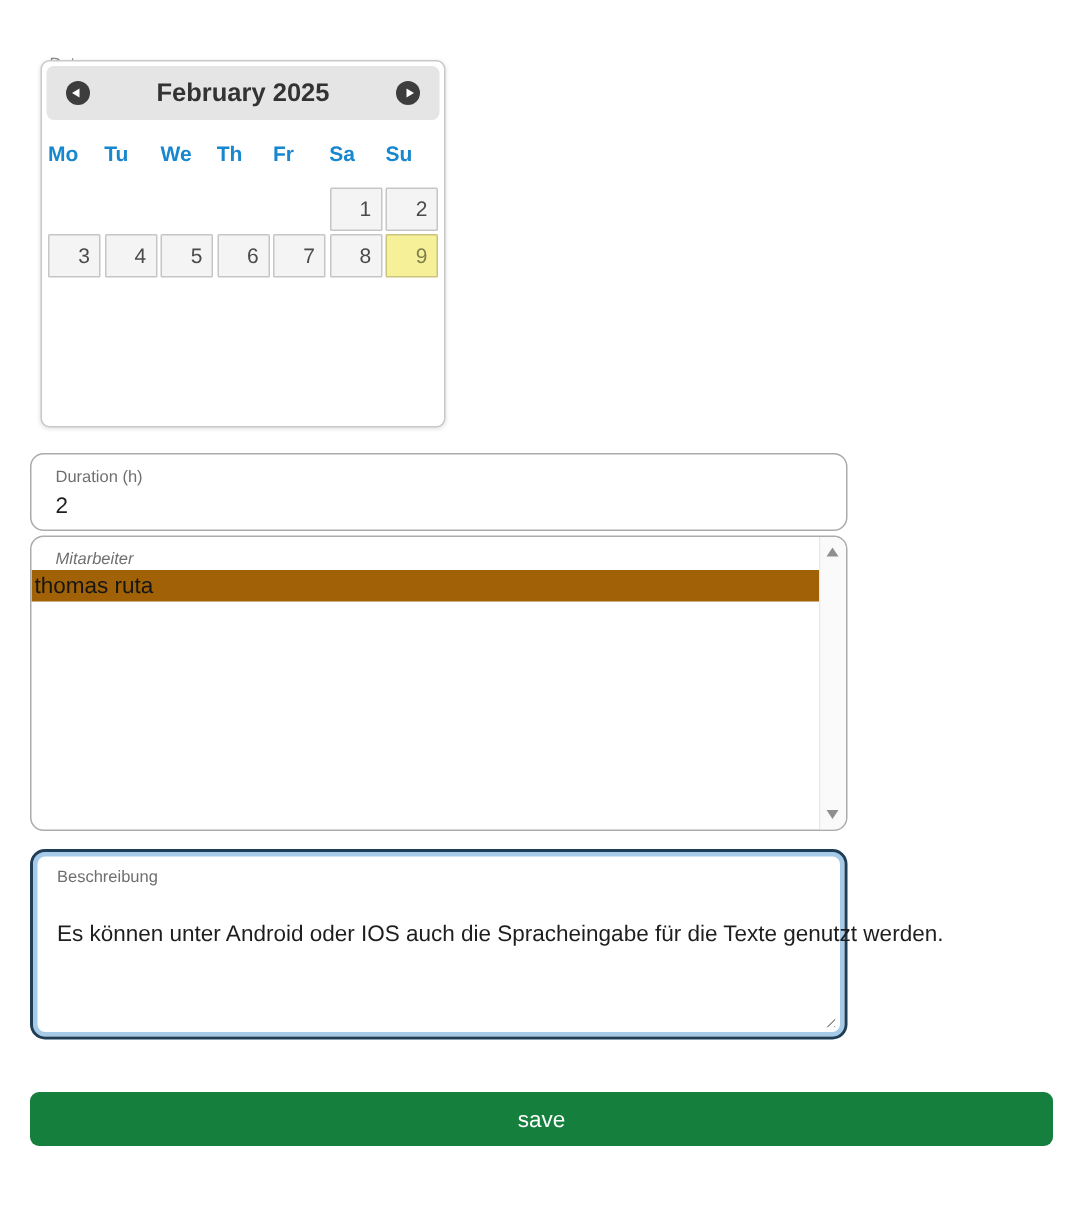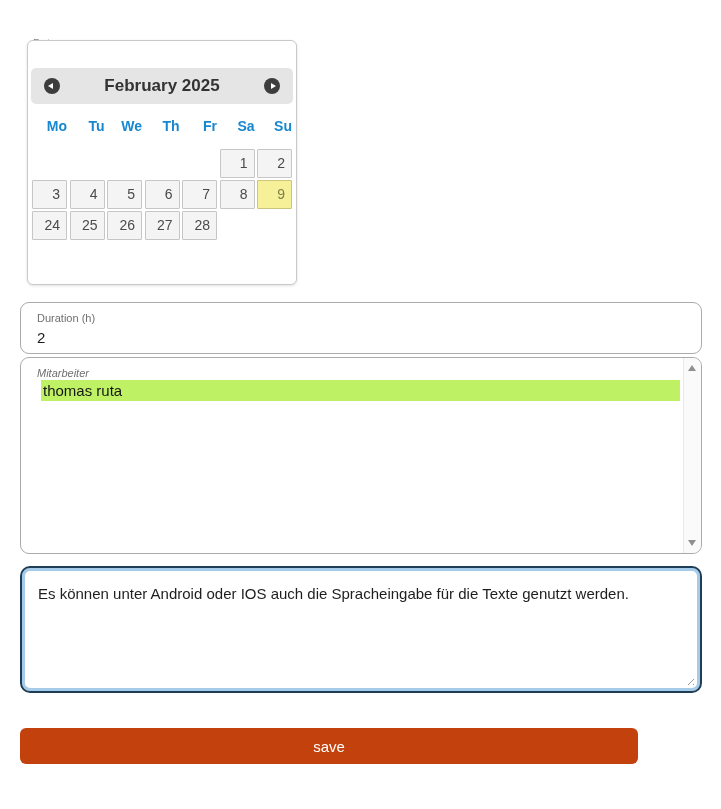--- a/index.html
+++ b/index.html
@@ -15,100 +15,100 @@
 
   
   .calendar {
     position:absolute; left:27px; top:40px; width:270px; height:245px;
     background:#ffffff; border:1px solid #c9c9c9; border-radius:6px;
     box-shadow:0 1px 3px rgba(0,0,0,0.12);
     padding:3px; box-sizing:border-box; z-index:2;
   }
   .cal-header {
     position:relative; height:36px; background:#e5e5e5; border-radius:5px;
-    display:flex; align-items:center; justify-content:center;margin-top:24px;
+    display:flex; align-items:center; justify-content:center;
   }
   .cal-title { font-size:17px; font-weight:bold; color:#333333; }
   .nav-btn {
     position:absolute; top:50%; transform:translateY(-50%);
     width:16px; height:16px; border-radius:50%; background:#3d3d3d; cursor:pointer;
   }
   .nav-btn.prev { left:13px; }
   .nav-btn.next { right:13px; }
   .nav-btn::after { content:''; position:absolute; top:4.5px; width:0; height:0;
     border-top:3.5px solid transparent; border-bottom:3.5px solid transparent; }
   .nav-btn.prev::after { left:4px; border-right:5px solid #ffffff; }
   .nav-btn.next::after { left:7px; border-left:5px solid #ffffff; }
 
   .cal-row { display:flex; gap:2.5px; padding:0 1px; }
   .weekdays { margin-top:14px; }
   .wd {
-    flex:0 0 35px; width:35px; text-align:right;
+    flex:0 0 35px; width:35px; text-align:left;
     font-size:14px; font-weight:bold; color:#1787cf;
   }
   .cal-grid { margin-top:15px; display:flex; flex-direction:column; gap:2px; }
   .cal-cell {
     flex:0 0 35px; width:35px; height:29px; box-sizing:border-box;
     background:#f4f4f4; border:1px solid #c6c6c6; border-radius:1px;
     font-size:14px; color:#4a4a4a; text-align:right;
     line-height:27px; padding-right:6px; cursor:pointer;
   }
   .cal-cell.empty { background:transparent; border-color:transparent; cursor:default; }
   .cal-cell.selected { background:#f6f098; border-color:#cbc47c; color:#80804d; }
 
   
   .field {
-    position:absolute; left:20px; width:682px; box-sizing:border-box;
+    position:absolute; left:20px; width:545px; box-sizing:border-box;
     background:#ffffff; border:1px solid #ababab; border-radius:9px;
   }
   .field-label { font-size:11px; color:#6f6f6f; display:block; }
 
   #duration-field { top:302px; height:52px; padding:9px 14px 0 16px; }
   #duration-field input {
     border:none; outline:none; padding:0; margin-top:5px; width:600px;
     font-family:"Liberation Sans", sans-serif; font-size:15px; color:#1e1e1e; background:transparent;
   }
 
   #mitarbeiter-field { top:357px; height:197px; overflow:hidden; }
   #mitarbeiter-field .field-label { position:absolute; left:16px; top:9px;font-style:italic; }
   .listbox-option {
-    position:absolute; left:20px; top:22px; width:639px; height:21px;
-    background:#bef264; font-size:15px; color:#161616; line-height:21px;
+    position:absolute; left:0; top:22px; width:639px; height:21px;
+    background:#a16207; font-size:15px; color:#161616; line-height:21px;
     padding-left:2px; box-sizing:border-box; cursor:pointer;
   }
   .scrollbar {
     position:absolute; right:0; top:0; bottom:0; width:17px;
     background:#fafafa; border-left:1px solid #e8e8e8;
     border-radius:0 8px 8px 0;
   }
   .sb-arrow { position:absolute; left:4px; width:0; height:0;
     border-left:4.5px solid transparent; border-right:4.5px solid transparent; cursor:pointer; }
   .sb-arrow.up { top:7px; border-bottom:6px solid #8f8f8f; }
   .sb-arrow.down { bottom:7px; border-top:6px solid #8f8f8f; }
 
   #beschreibung-field {
     top:566px; height:127px;
     border:2px solid #1e3d56; border-radius:10px;
     box-shadow: inset 0 0 0 3px #a5cbe9;
     padding:11px 16px 0 16px;
   }
   #beschreibung-field textarea {
     border:none; outline:none; resize:none; background:transparent;
-    width:640px; height:80px; margin-top:6px; padding:0;
+    width:640px; height:80px; margin-top:23px; padding:0;
     font-family:"Liberation Sans", sans-serif; font-size:15px; color:#1e1e1e;
   }
   .resize-grip {
     position:absolute; right:6px; bottom:6px; width:10px; height:10px; cursor:nwse-resize;
     background:repeating-linear-gradient(135deg, transparent 0 2.5px, #999999 2.5px 3.5px);
     clip-path:polygon(100% 0, 0 100%, 100% 100%);
   }
 
   #save-button {
-    position:absolute; left:20px; top:728px; width:618px; height:36px;
-    background:#c2410c; border:none; border-radius:6px;
+    position:absolute; left:20px; top:728px; width:682px; height:36px;
+    background:#15803d; border:none; border-radius:6px;
     color:#ffffff; font-size:15px; font-family:"Liberation Sans", sans-serif;
     cursor:pointer;
   }
 </style>
 </head>
 <body>
 
 <span class="datum-label">Datum</span>
 
 <div class="calendar">
@@ -138,44 +138,36 @@
       </div>
       <div class="cal-row">
         <div class="cal-cell">3</div>
         <div class="cal-cell">4</div>
         <div class="cal-cell">5</div>
         <div class="cal-cell">6</div>
         <div class="cal-cell">7</div>
         <div class="cal-cell">8</div>
         <div class="cal-cell selected">9</div>
       </div>
-      <div class="cal-row">
-        <div class="cal-cell">24</div>
-        <div class="cal-cell">25</div>
-        <div class="cal-cell">26</div>
-        <div class="cal-cell">27</div>
-        <div class="cal-cell">28</div>
-        <div class="cal-cell empty"></div>
-        <div class="cal-cell empty"></div>
-      </div>
     </div>
 </div>
 
 <div class="field" id="duration-field">
   <span class="field-label">Duration (h)</span>
   <input type="text" value="2" style="">
 </div>
 
 <div class="field" id="mitarbeiter-field">
   <span class="field-label">Mitarbeiter</span>
   <div class="listbox-option">thomas ruta</div>
   <div class="scrollbar">
     <span class="sb-arrow up"></span>
     <span class="sb-arrow down"></span>
   </div>
 </div>
 
 <div class="field" id="beschreibung-field">
+  <span class="field-label">Beschreibung</span>
   <textarea style="">Es können unter Android oder IOS auch die Spracheingabe für die Texte genutzt werden.</textarea>
   <span class="resize-grip"></span>
 </div>
 
 <button id="save-button">save</button>
 
 </body></html>

